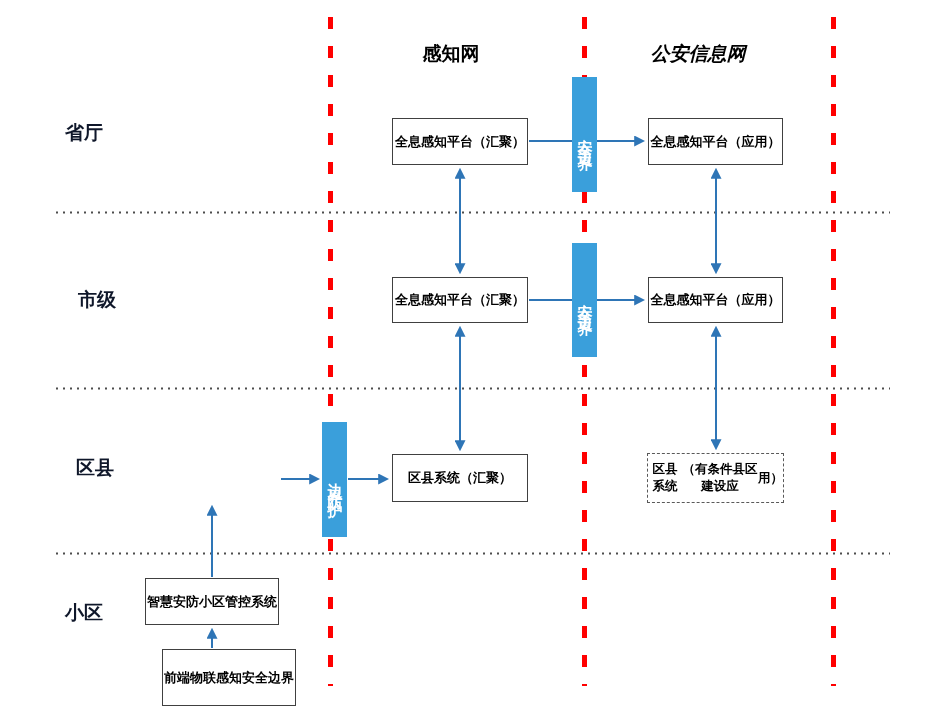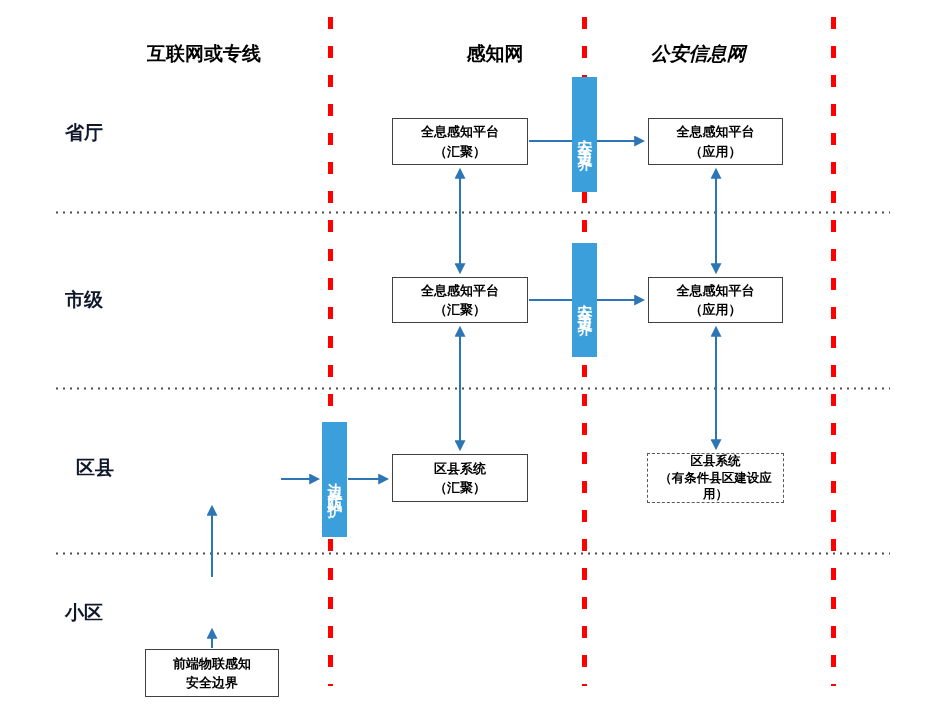--- a/index.html
+++ b/index.html
@@ -10,21 +10,21 @@
   .wires { position:absolute; left:0; top:0; }
   .hdr {
     position:absolute; transform:translateX(-50%);
     font-size:19px; font-weight:bold; color:#000; white-space:nowrap;
   }
   .rowlbl {
     position:absolute; font-size:19px; font-weight:bold; color:#0f172a; white-space:nowrap;
   }
   .node {
     position:absolute; background:#fff; border:1.5px solid #404040;
-    display:flex; flex-direction:column; align-items:center; justify-content:center;
+    display:flex; align-items:center; justify-content:center;
     font-size:13px; font-weight:600; color:#000; text-align:center;
     line-height:1.5; box-sizing:border-box; z-index:2;
   }
   .node.dashed {
     border:1.5px dashed #595959; font-size:12.5px; line-height:1.35;
   }
   .gw {
     position:absolute; background:#3A9FDB; color:#fff;
     display:flex; align-items:center; justify-content:center;
     writing-mode:vertical-rl; text-orientation:upright;
@@ -63,26 +63,25 @@
       <line x1="716" y1="328" x2="716" y2="448" marker-start="url(#ah)" marker-end="url(#ah)"></line>
       <line x1="529" y1="141" x2="643" y2="141" marker-end="url(#ah)"></line>
       <line x1="529" y1="300" x2="643" y2="300" marker-end="url(#ah)"></line>
       <line x1="281" y1="479" x2="318" y2="479" marker-end="url(#ah)"></line>
       <line x1="348" y1="479" x2="387" y2="479" marker-end="url(#ah)"></line>
       <line x1="212" y1="648" x2="212" y2="630" marker-end="url(#ah)"></line>
       <line x1="212" y1="577" x2="212" y2="507" marker-end="url(#ah)"></line>
     </g>
   </svg>
 
-  <div class="hdr" style="left:204px; top:41px;">互联网或专线</div>
-  <div class="hdr" style="left:451px; top:41px;margin-left:44px;">感知网</div>
+  <div class="hdr" style="left:451px; top:41px;">感知网</div>
   <div class="hdr" style="left:698px; top:41px;font-style:italic;">公安信息网</div>
 
   <div class="rowlbl" style="left:65px; top:120px;">省厅</div>
-  <div class="rowlbl" style="left:65px; top:287px;">市级</div>
+  <div class="rowlbl" style="left:78px; top:287px;">市级</div>
   <div class="rowlbl" style="left:65px; top:455px;padding-left:11px;">区县</div>
   <div class="rowlbl" style="left:65px; top:600px;">小区</div>
 
   <div class="node" style="left:392px; top:118px; width:136px; height:47px;">
     <span>全息感知平台</span>
     <span>（汇聚）</span>
   </div>
   <div class="node" style="left:648px; top:118px; width:135px; height:47px;">
     <span>全息感知平台</span>
     <span>（应用）</span>
@@ -100,21 +99,25 @@
   <div class="node" style="left:392px; top:454px; width:136px; height:48px;">
     <span>区县系统</span>
     <span>（汇聚）</span>
   </div>
   <div class="node dashed" style="left:647px; top:453px; width:137px; height:50px;">
     <span>区县系统</span>
     <span>（有条件县区建设应</span>
     <span>用）</span>
   </div>
 
-  <div class="node" style="left:145px; top:649px; width:134px; height:48px;">
+  <div class="node" style="left:145px; top:578px; width:134px; height:47px;">
+    <span>智慧安防小区</span>
+    <span>管控系统</span>
+  </div>
+  <div class="node" style="left:162px; top:649px; width:134px; height:57px;">
     <span>前端物联感知</span>
     <span>安全边界</span>
   </div>
 
   <div class="gw" style="left:572px; top:77px; width:25px; height:115px;">安全边界</div>
   <div class="gw" style="left:572px; top:243px; width:25px; height:114px;">安全边界</div>
   <div class="gw" style="left:322px; top:422px; width:25px; height:115px;">边界防护</div>
 
 </div>
 

